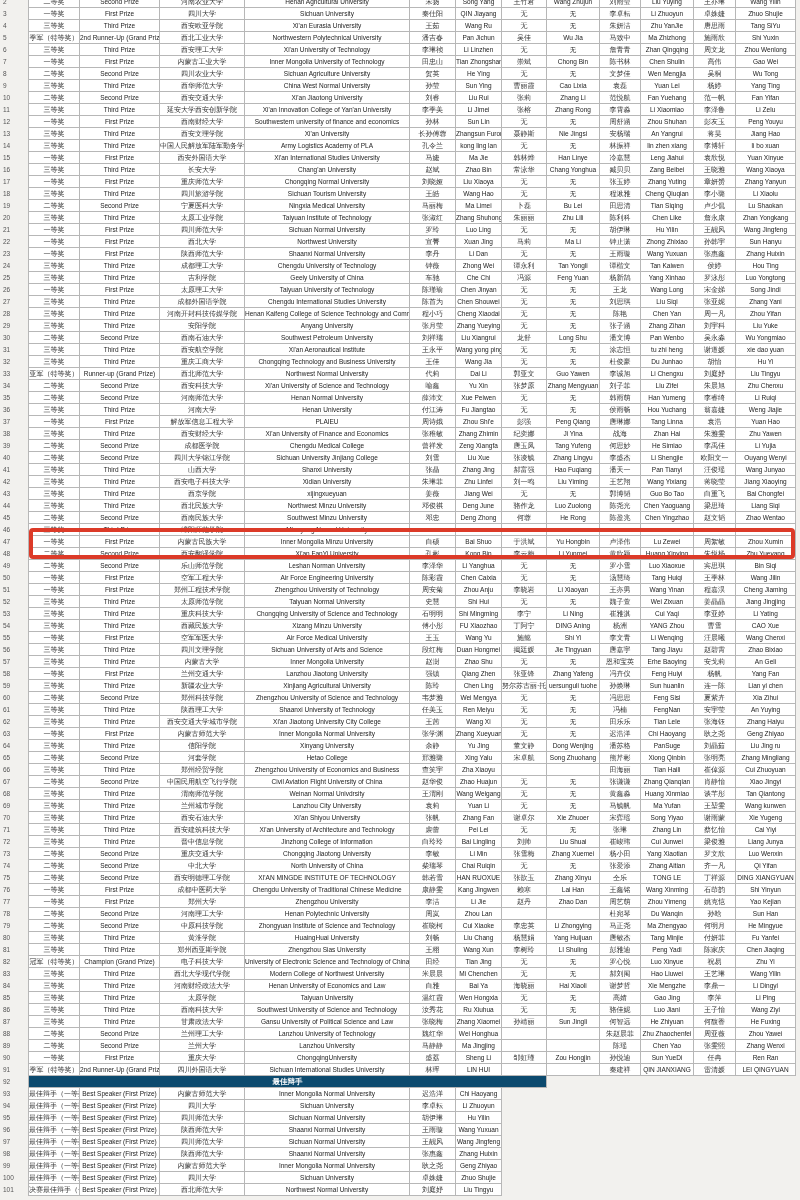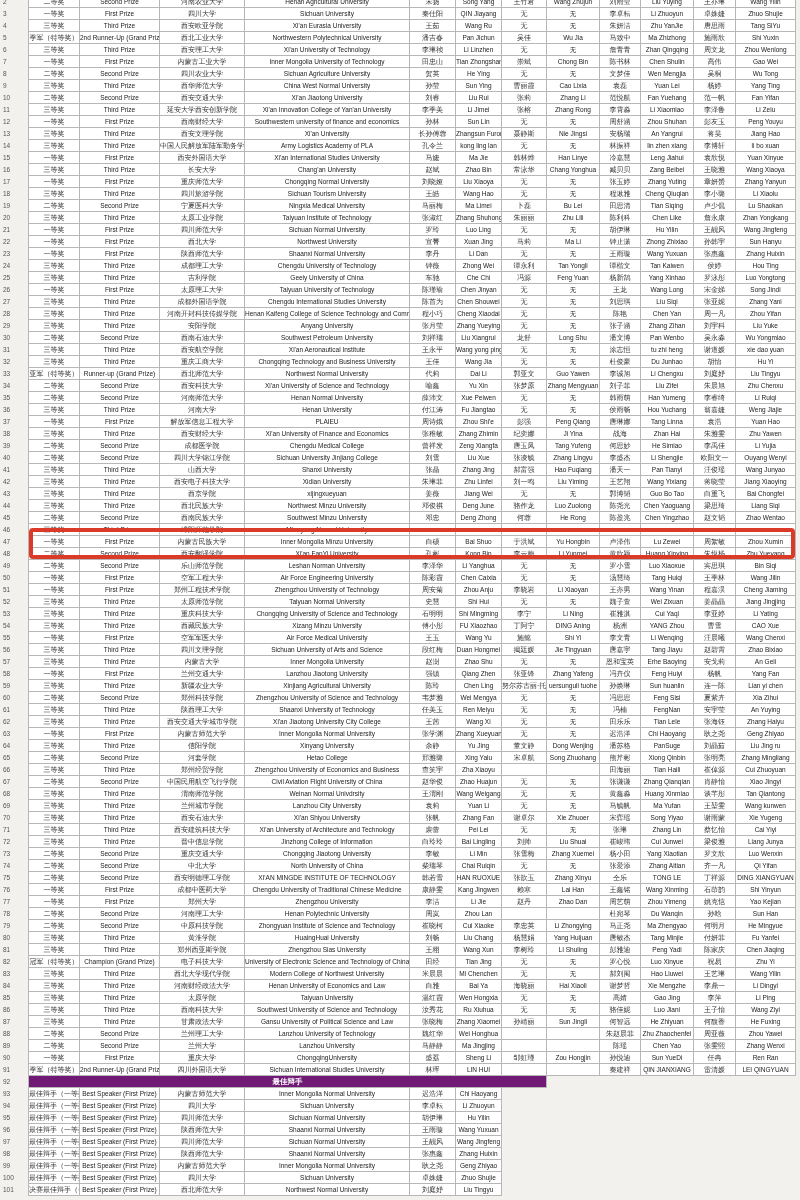--- a/index.html
+++ b/index.html
@@ -1373,21 +1373,21 @@
         <div class="cell c5">LIN HUI</div>
         <div class="cell c6 cjk"></div>
         <div class="cell c7"></div>
         <div class="cell c8 cjk">秦建祥</div>
         <div class="cell c9">QIN JIANXIANG</div>
         <div class="cell c10 cjk">雷清媛</div>
         <div class="cell c11">LEI QINGYUAN</div>
       </div>
       <div class="row">
         <div class="gut">92</div>
-        <div class="bar" style="background: #701a75;">最佳辩手</div>
+        <div class="bar" style="background: #0c4a6e;">最佳辩手</div>
       </div>
       <div class="row">
         <div class="gut">93</div>
         <div class="cell c0 cjk c-first">最佳辩手（一等奖）</div>
         <div class="cell c1">Best Speaker (First Prize)</div>
         <div class="cell c2 cjk">内蒙古师范大学</div>
         <div class="cell c3">Inner Mongolia Normal University</div>
         <div class="cell c4 cjk">迟浩洋</div>
         <div class="cell c5">Chi Haoyang</div>
       </div>

